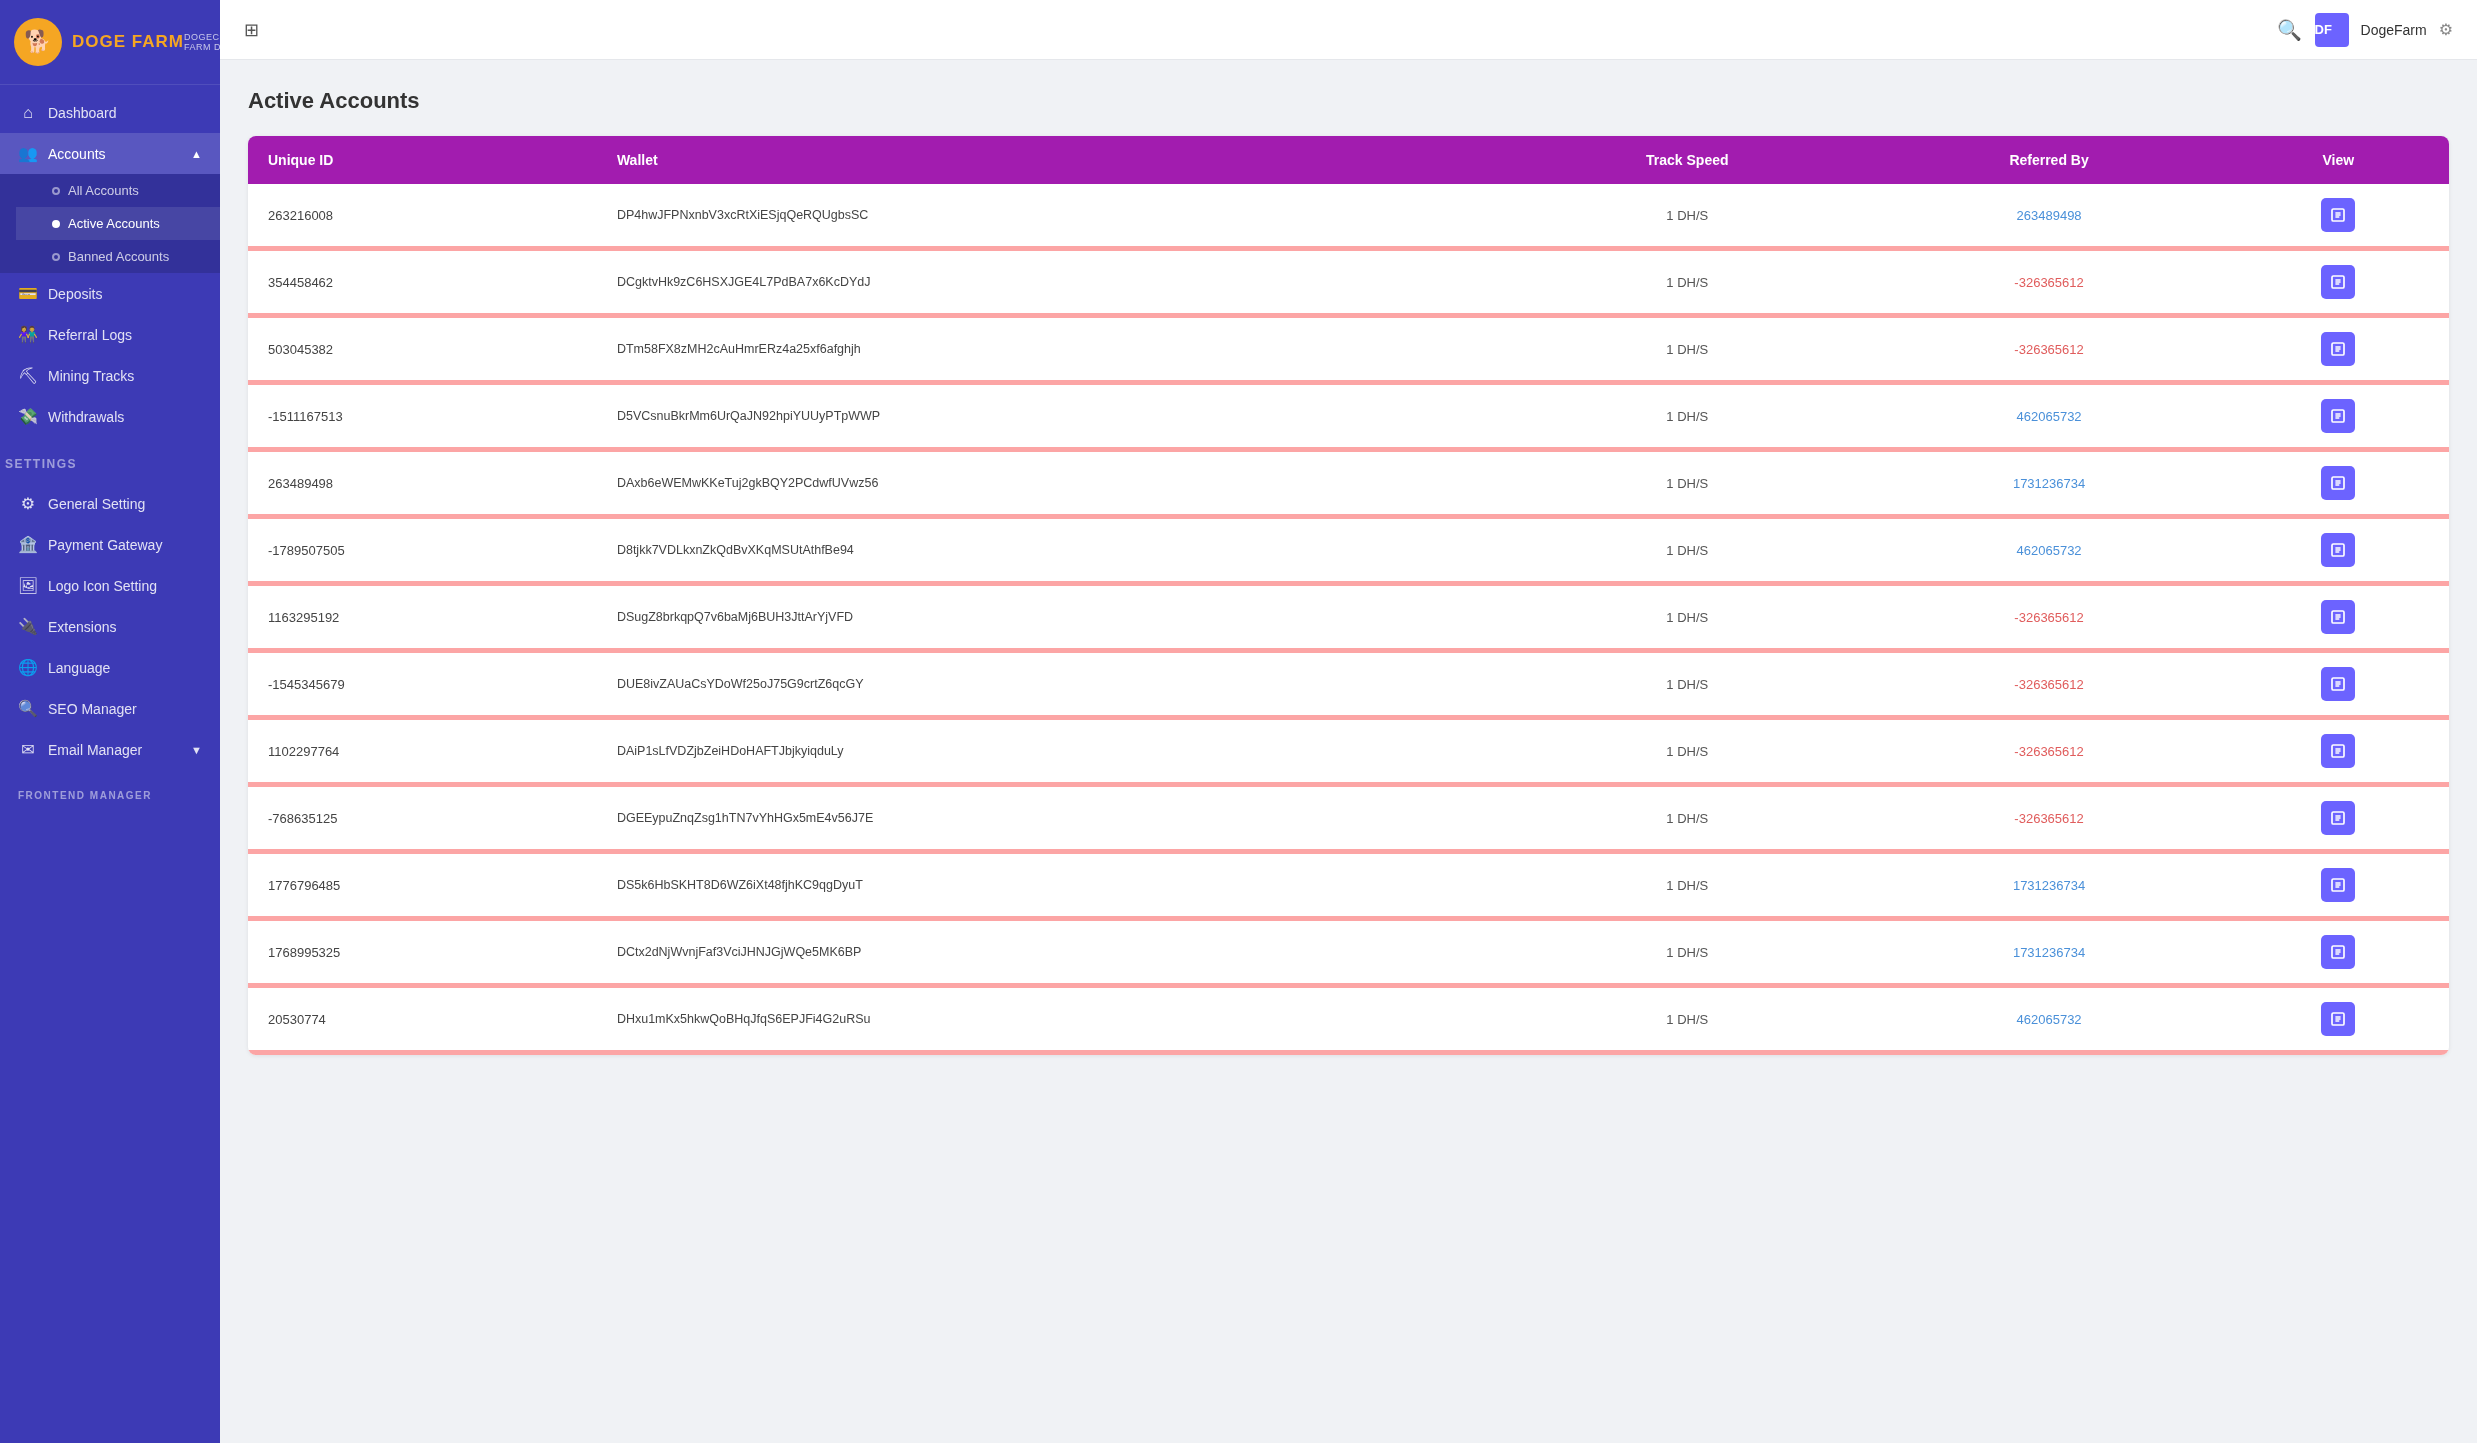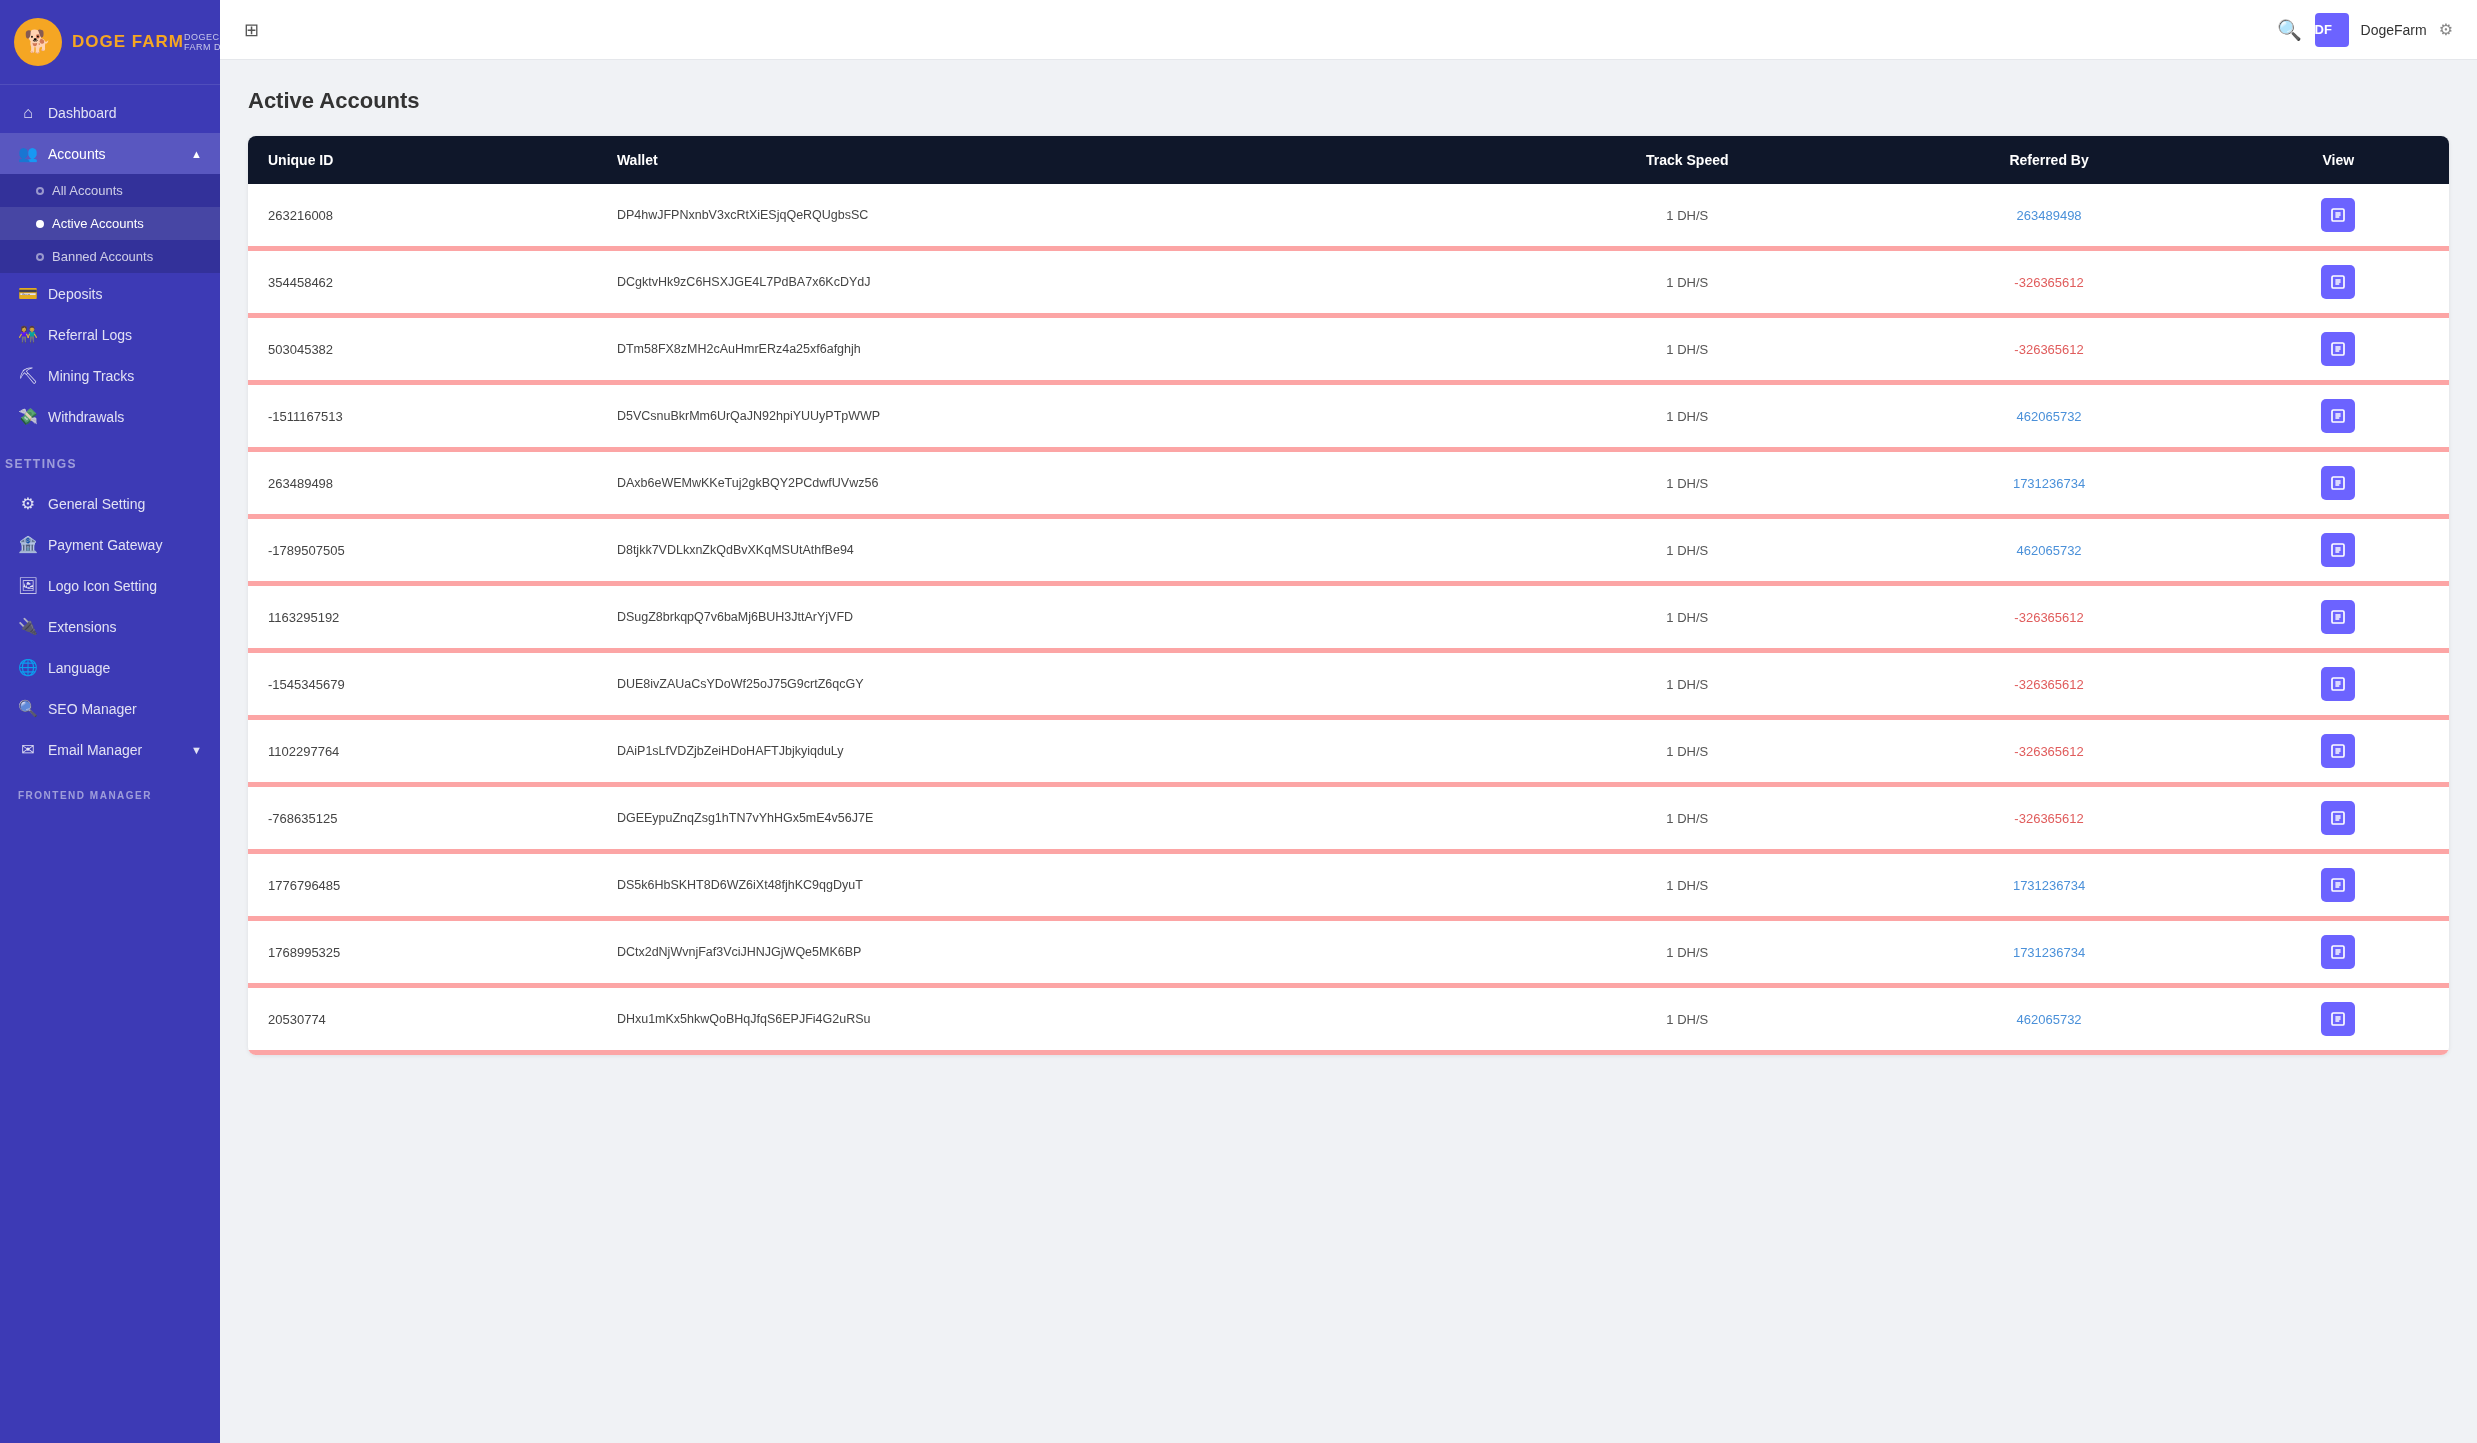--- a/index.html
+++ b/index.html
@@ -52,21 +52,21 @@
       cursor: pointer;
       font-size: 14px;
       color: rgba(255,255,255,0.85);
       transition: background 0.2s;
       position: relative;
     }
     .nav-item.active { background: rgba(255,255,255,0.15); color: #fff; }
     .nav-item .nav-icon { font-size: 16px; width: 20px; text-align: center; }
     .nav-item .chevron { margin-left: auto; font-size: 11px; }
 
-    .sub-nav { background: rgba(0,0,0,0.15); }
+    .sub-nav { background: rgba(0,0,0,0.15); padding-left: 16px; }
     .sub-nav-item {
       display: flex; align-items: center; gap: 8px;
       padding: 9px 18px 9px 36px;
       cursor: pointer;
       font-size: 13px;
       color: rgba(255,255,255,0.75);
       transition: background 0.2s;
     }
     .sub-nav-item.active { color: #fff; background: rgba(255,255,255,0.1); }
     .sub-dot { width: 8px; height: 8px; border-radius: 50%; border: 2px solid rgba(255,255,255,0.5); }
@@ -138,21 +138,21 @@
       background: #fff;
       border-radius: 8px;
       overflow: hidden;
       box-shadow: 0 1px 4px rgba(0,0,0,0.08);
     }
     table {
       width: 100%;
       border-collapse: collapse;
     }
     thead tr {
-      background: #0f172a;
+      background: #a21caf;
       color: #fff;
     }
     thead th {
       padding: 16px 20px;
       font-size: 14px;
       font-weight: 600;
       text-align: left;
     }
     thead th:nth-child(3) { text-align: center; }
     thead th:nth-child(4) { text-align: center; }

